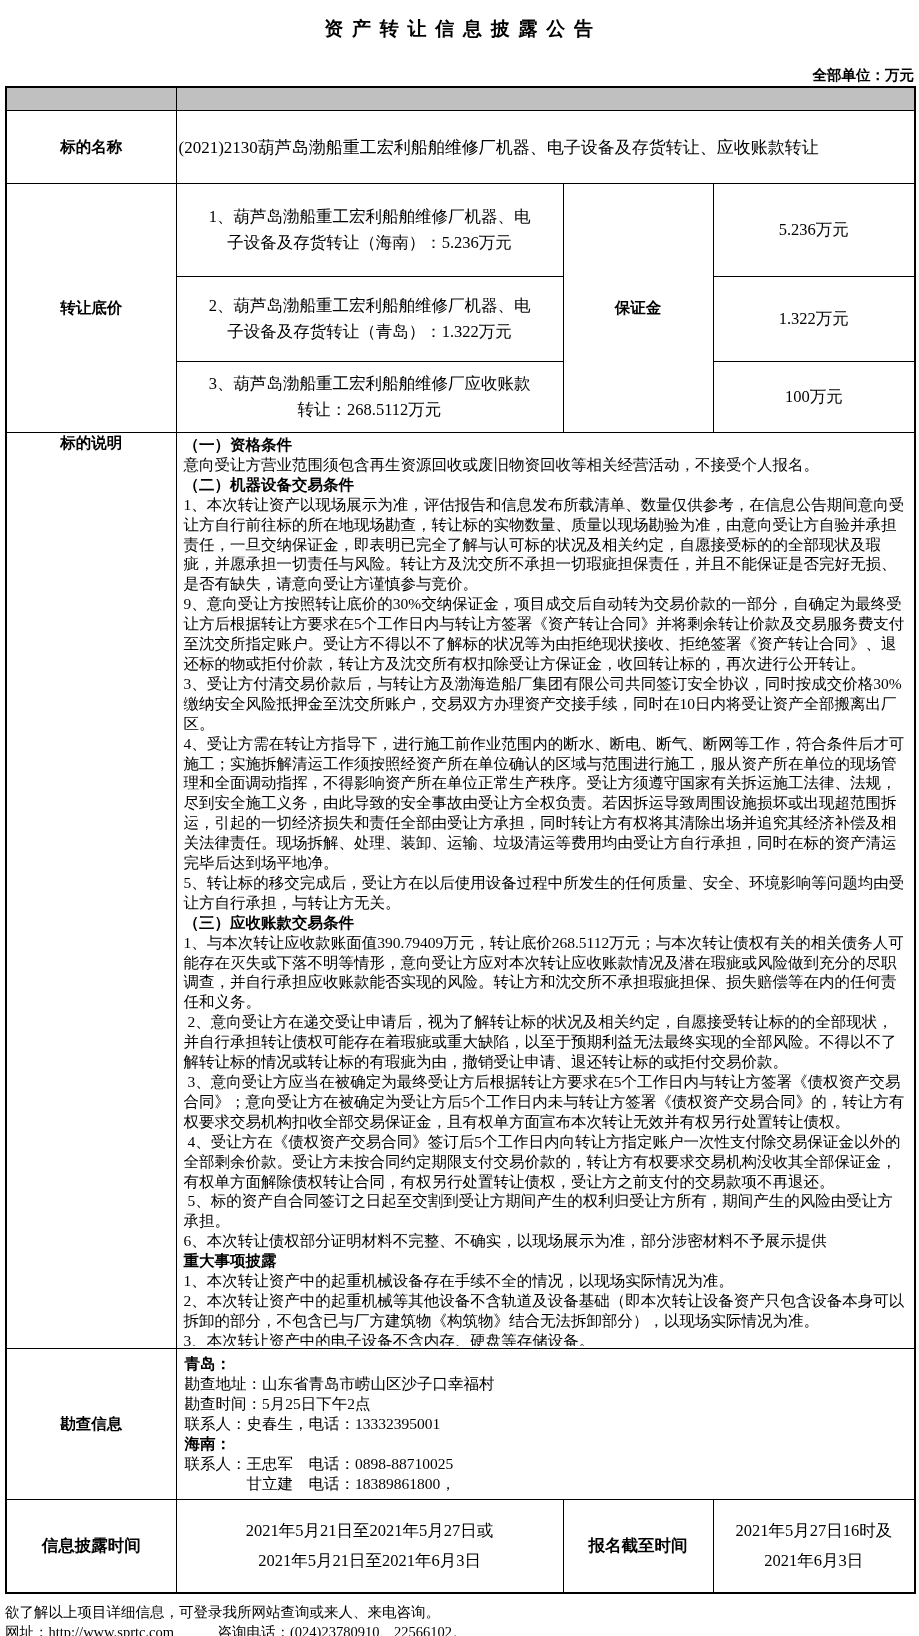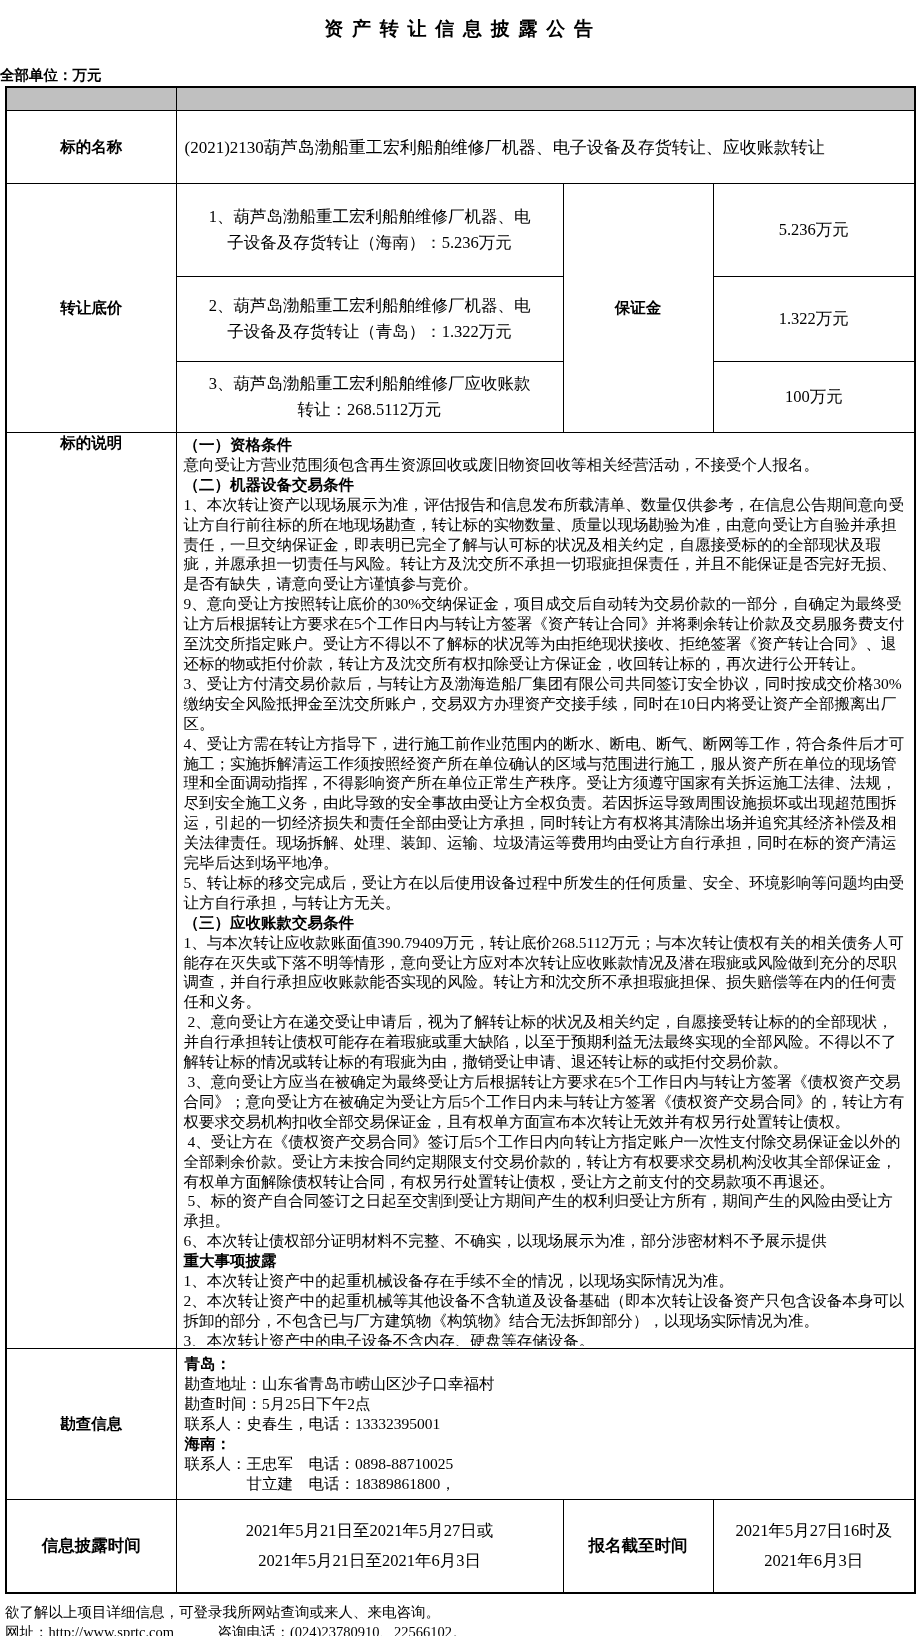--- a/index.html
+++ b/index.html
@@ -6,32 +6,32 @@
   body{
     width:919px;height:1636px;background:#ffffff;color:#000;
     font-family:"Liberation Serif","DejaVu Serif",serif;
     overflow:hidden;
   }
   .page-title{
     padding-top:16px;text-align:center;font-weight:bold;
     font-size:19px;letter-spacing:2px;height:26px;
   }
   .unit-note{
-    margin:24px 5px 0 0;font-weight:bold;
-    font-size:14.5px;height:20px;
+    margin:24px 5px 0 0;text-align:right;font-weight:bold;
+    font-size:14.5px;height:20px;padding-left:29px;
   }
   table.info{
     border-collapse:collapse;table-layout:fixed;
     width:909px;margin-left:5px;border:2px solid #000;
   }
   td{border:1px solid #000;vertical-align:middle;padding:0;overflow:hidden;}
   .hdr td{background:#c0c0c0;height:22px;}
   .label-cell{text-align:center;font-weight:bold;font-size:15.5px;}
   .name-cell{height:72px;}
-  .name-value{padding:2px 8px;font-size:17px;}
+  .name-value{padding:2px 2px;font-size:17px;}
   .price-cell{text-align:center;font-size:16.5px;line-height:1.55;padding:2px 24px;}
   .r-sub1 td{height:88px;}
   .r-sub2 td{height:80px;}
   .r-sub3 td{height:66px;}
   .deposit-value{text-align:center;font-size:16.5px;margin-left:8px;}
   .desc-td{height:915px;vertical-align:top;}
   .desc-box{height:911px;overflow:hidden;padding:2px 7px 0 7px;
     font-size:15.5px;line-height:19.9px;}
   .desc-box div{white-space:pre-wrap;}
   .survey-td{height:150px;vertical-align:middle;}

